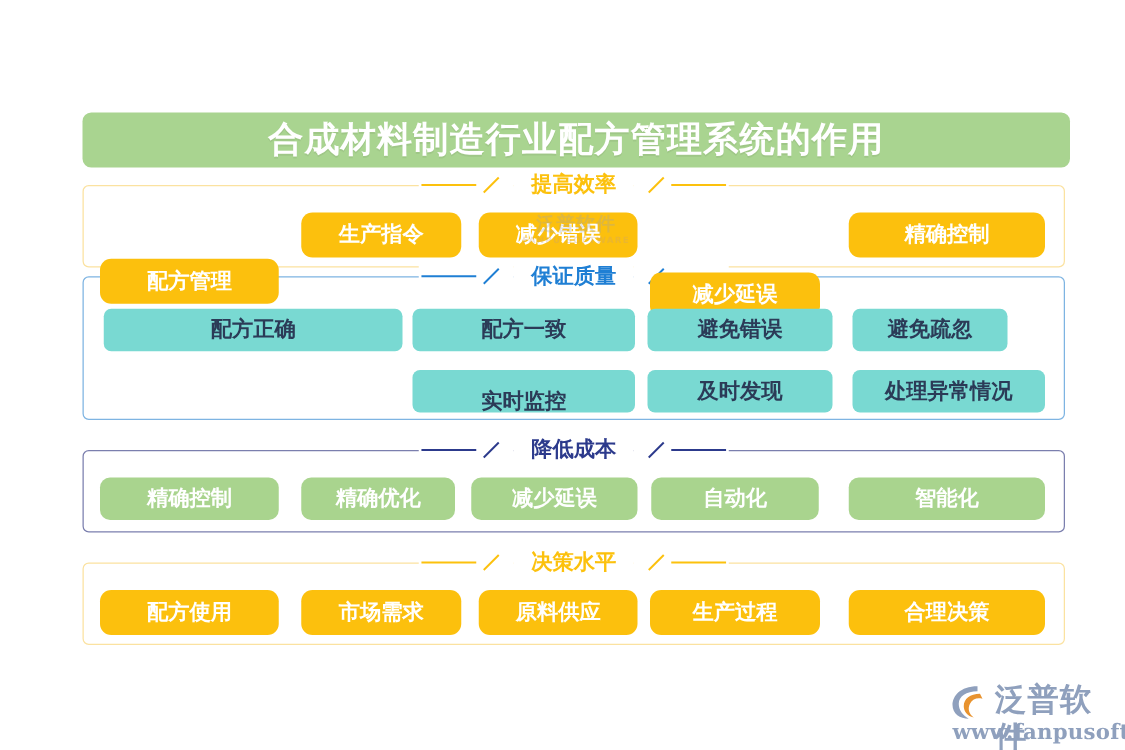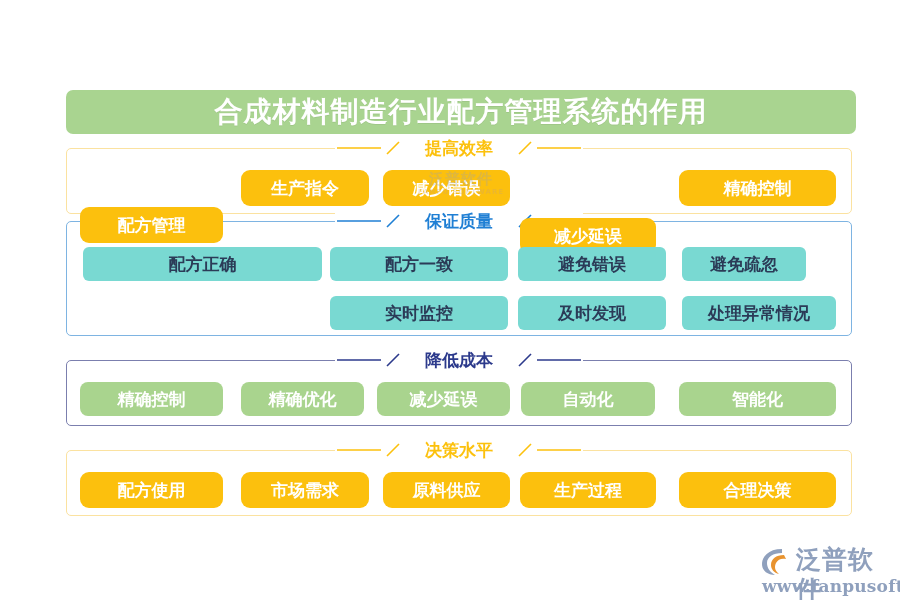--- a/index.html
+++ b/index.html
@@ -193,21 +193,21 @@
     </div>
     <div class="chip teal" style="left: 330px; top: 247px; width: 178px; height: 34px; background: rgb(121, 217, 210); color: rgb(43, 59, 87);">
       <span>配方一致</span>
     </div>
     <div class="chip teal" style="left: 518px; top: 247px; width: 148px; height: 34px; background: rgb(121, 217, 210); color: rgb(43, 59, 87);">
       <span>避免错误</span>
     </div>
     <div class="chip teal" style="left: 682px; top: 247px; width: 124px; height: 34px; background: rgb(121, 217, 210); color: rgb(43, 59, 87);">
       <span>避免疏忽</span>
     </div>
-    <div class="chip teal" style="left: 330px; top: 296px; width: 178px; height: 34px; background: rgb(121, 217, 210); color: rgb(43, 59, 87);">
+    <div class="chip teal" style="left: 330px; top: 296px; width: 178px; height: 34px; background: rgb(121, 217, 210); color: rgb(43, 59, 87); align-items: flex-end;">
       <span>实时监控</span>
     </div>
     <div class="chip teal" style="left: 518px; top: 296px; width: 148px; height: 34px; background: rgb(121, 217, 210); color: rgb(43, 59, 87);">
       <span>及时发现</span>
     </div>
     <div class="chip teal" style="left: 682px; top: 296px; width: 154px; height: 34px; background: rgb(121, 217, 210); color: rgb(43, 59, 87);">
       <span>处理异常情况</span>
     </div>
     <div class="chip green" style="left: 80px; top: 382px; width: 143px; height: 34px; background: rgb(169, 212, 142); color: rgb(255, 255, 255);">
       <span>精确控制</span>

